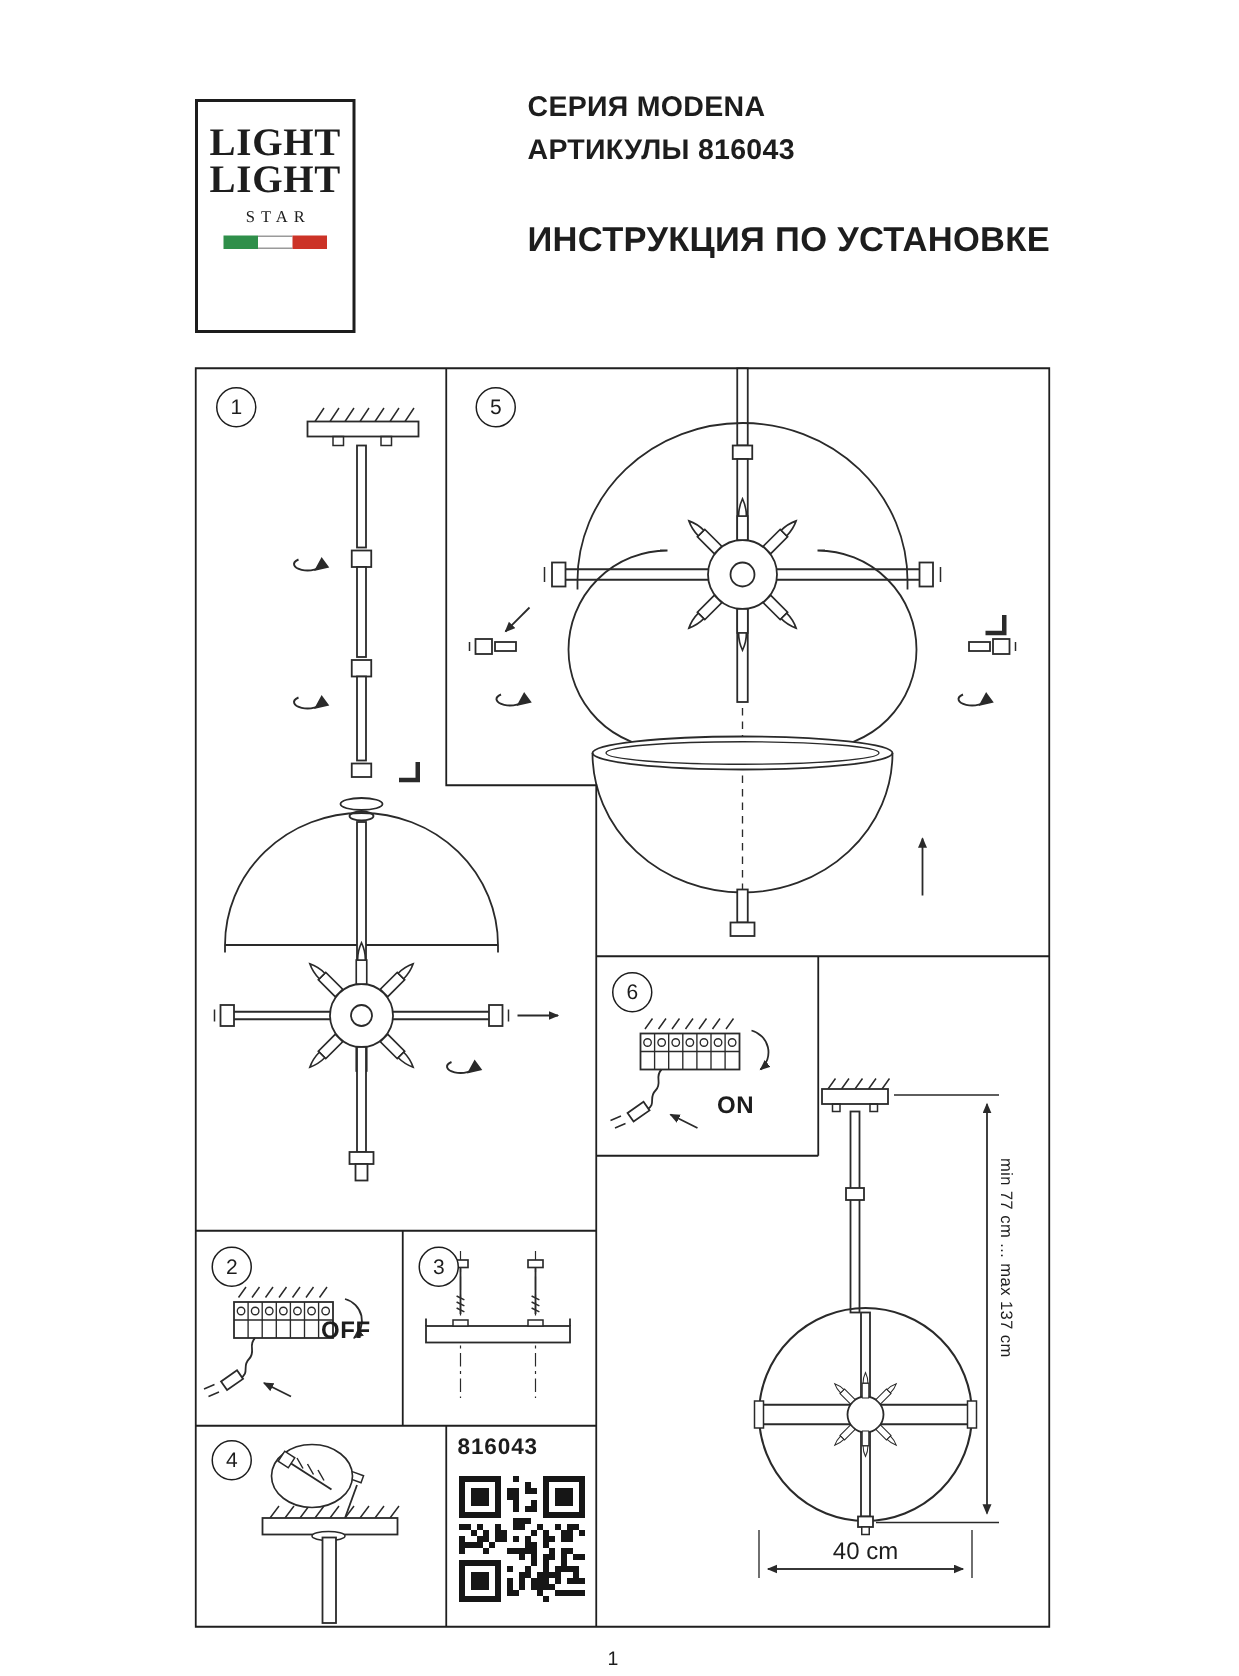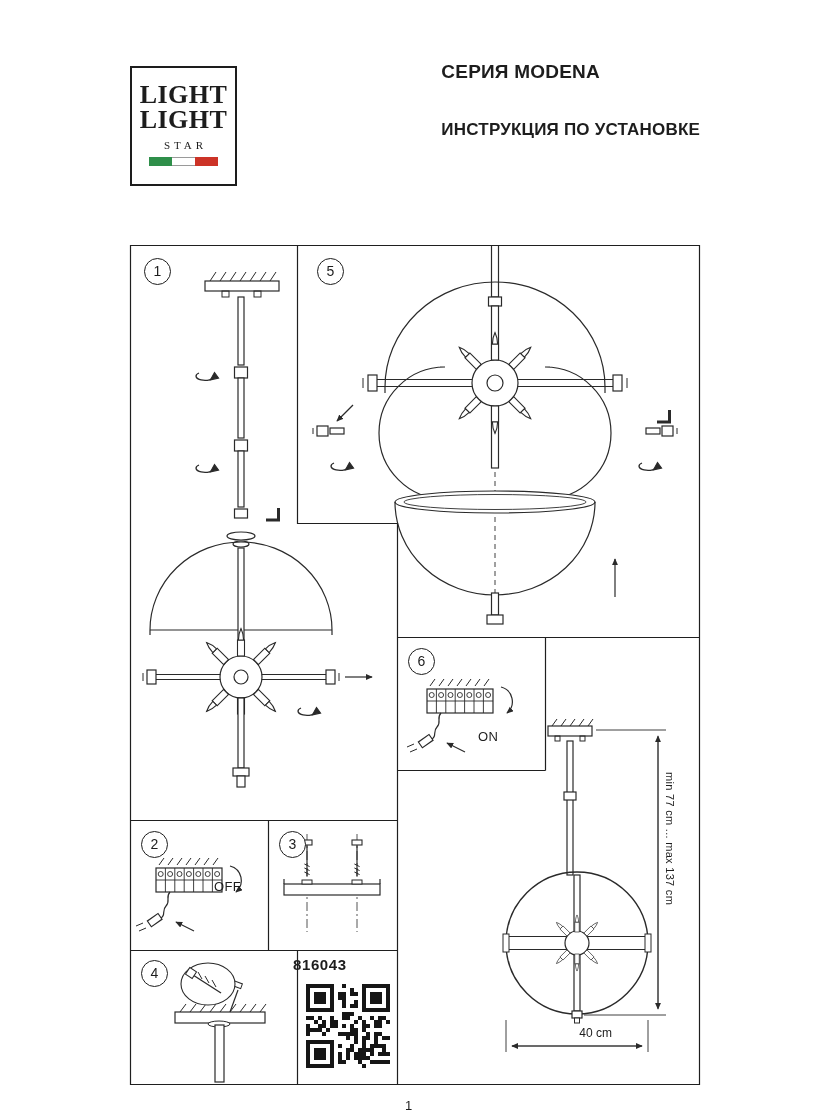--- a/index.html
+++ b/index.html
@@ -1,35 +1,35 @@
 <!DOCTYPE html>
 <html><head>
 <meta charset="utf-8">
 <style>
   html,body{margin:0;padding:0;background:#ffffff}
   .page{position:relative;width:826px;height:1117px;background:#fff;color:#1d1d1d;
         font-family:"Liberation Sans","DejaVu Sans",sans-serif;overflow:hidden}
   .abs{position:absolute}
-  .logo-box{left:130px;top:66px;width:107px;height:120px;border:2px solid #1d1d1d;
+  .logo-box{left:130px;top:66px;width:107px;height:156px;border:2px solid #1d1d1d;
             text-align:center;padding-top:14px;box-sizing:border-box;
             font-family:"Liberation Serif","DejaVu Serif",serif}
   .logo-main{font-size:26px;font-weight:bold;letter-spacing:.5px;line-height:25px}
   .logo-group{font-size:11px;letter-spacing:4px;text-indent:4px;margin-top:7px}
   .flag{display:flex;justify-content:center;margin-top:6px}
   .flag span{width:23px;height:9px;display:block}
   .flag .f-mid{border-top:1px solid #9a9a9a;border-bottom:1px solid #9a9a9a;height:7px}
   .header{right:126px;top:57px;text-align:left;font-weight:bold;white-space:nowrap}
   .h-line{font-size:19px;line-height:29px;letter-spacing:.2px}
-  .h-instr{font-size:17px;line-height:26px;margin-top:31px;letter-spacing:.2px}
+  .h-instr{font-size:23px;line-height:26px;margin-top:31px;letter-spacing:.2px}
   .step-circle{width:27px;height:27px;border:1.4px solid #1d1d1d;border-radius:50%;
                text-align:center;line-height:25px;font-size:14px;background:#fff;box-sizing:border-box}
-  .lbl{font-weight:normal;font-size:13px;letter-spacing:.4px}
+  .lbl{font-weight:bold;font-size:16px;letter-spacing:.4px}
   .code{font-size:15px;font-weight:bold;letter-spacing:.6px}
   .dim-v{writing-mode:vertical-rl;font-size:11px;white-space:nowrap;letter-spacing:.3px}
-  .dim-h{font-size:12px;text-align:right;width:70px}
+  .dim-h{font-size:16px;text-align:center;width:70px}
   .pageno{font-size:13px}
   svg.draw{position:absolute;overflow:hidden}
 </style>
 </head>
 <body>
 
 <div class="page" style="color: rgb(29, 29, 29);">
 
   <svg width="0" height="0" style="position:absolute" aria-hidden="true">
     <defs>
@@ -75,20 +75,21 @@
     <div class="logo-group">STAR</div>
     <div class="flag">
       <span style="background: rgb(47, 143, 74);"></span>
       <span class="f-mid" style="background: rgb(255, 255, 255);"></span>
       <span style="background: rgb(204, 51, 39);"></span>
     </div>
   </div>
 
   <div class="abs header">
     <div class="h-line">СЕРИЯ MODENA</div>
+    <div class="h-line">АРТИКУЛЫ 816043</div>
     <div class="h-instr">
       <div>ИНСТРУКЦИЯ ПО УСТАНОВКЕ</div>
     </div>
   </div>
 
   <svg class="draw" style="left:130px;top:245px" width="267" height="575" viewBox="0 0 267 575">
     <g stroke="#2a2a2a" fill="none" stroke-width="1.2">
       <path d="M80,36 l6,-9 M90,36 l6,-9 M100,36 l6,-9 M110,36 l6,-9 M120,36 l6,-9 M130,36 l6,-9 M140,36 l6,-9" stroke-width="1"></path>
       <rect x="75" y="36" width="74" height="10" fill="#fff"></rect>
       <rect x="92" y="46" width="7" height="6" stroke-width="1"></rect>
@@ -256,21 +257,21 @@
 
   <div class="abs step-circle" style="left:144px;top:258px">1</div>
   <div class="abs step-circle" style="left:317px;top:258px">5</div>
   <div class="abs step-circle" style="left:408px;top:648px">6</div>
   <div class="abs step-circle" style="left:141px;top:831px">2</div>
   <div class="abs step-circle" style="left:279px;top:831px">3</div>
   <div class="abs step-circle" style="left:141px;top:960px">4</div>
 
   <div class="abs lbl" style="left:478px;top:729px">ON</div>
   <div class="abs lbl" style="left:214px;top:879px">OFF</div>
-  <div class="abs code" style="left:293px;top:956px">816043</div>
+  <div class="abs code" style="left:305px;top:956px">816043</div>
 
   <svg class="draw" style="left:306px;top:984px" width="84" height="84" viewBox="0 0 84 84">
     <g fill="#161616">
       <rect x="0" y="0" width="28" height="28"></rect>
         <rect x="56" y="0" width="28" height="28"></rect>
         <rect x="0" y="56" width="28" height="28"></rect>
     </g>
     <g fill="#ffffff">
       <rect x="4" y="4" width="20" height="20"></rect>
         <rect x="60" y="4" width="20" height="20"></rect>

